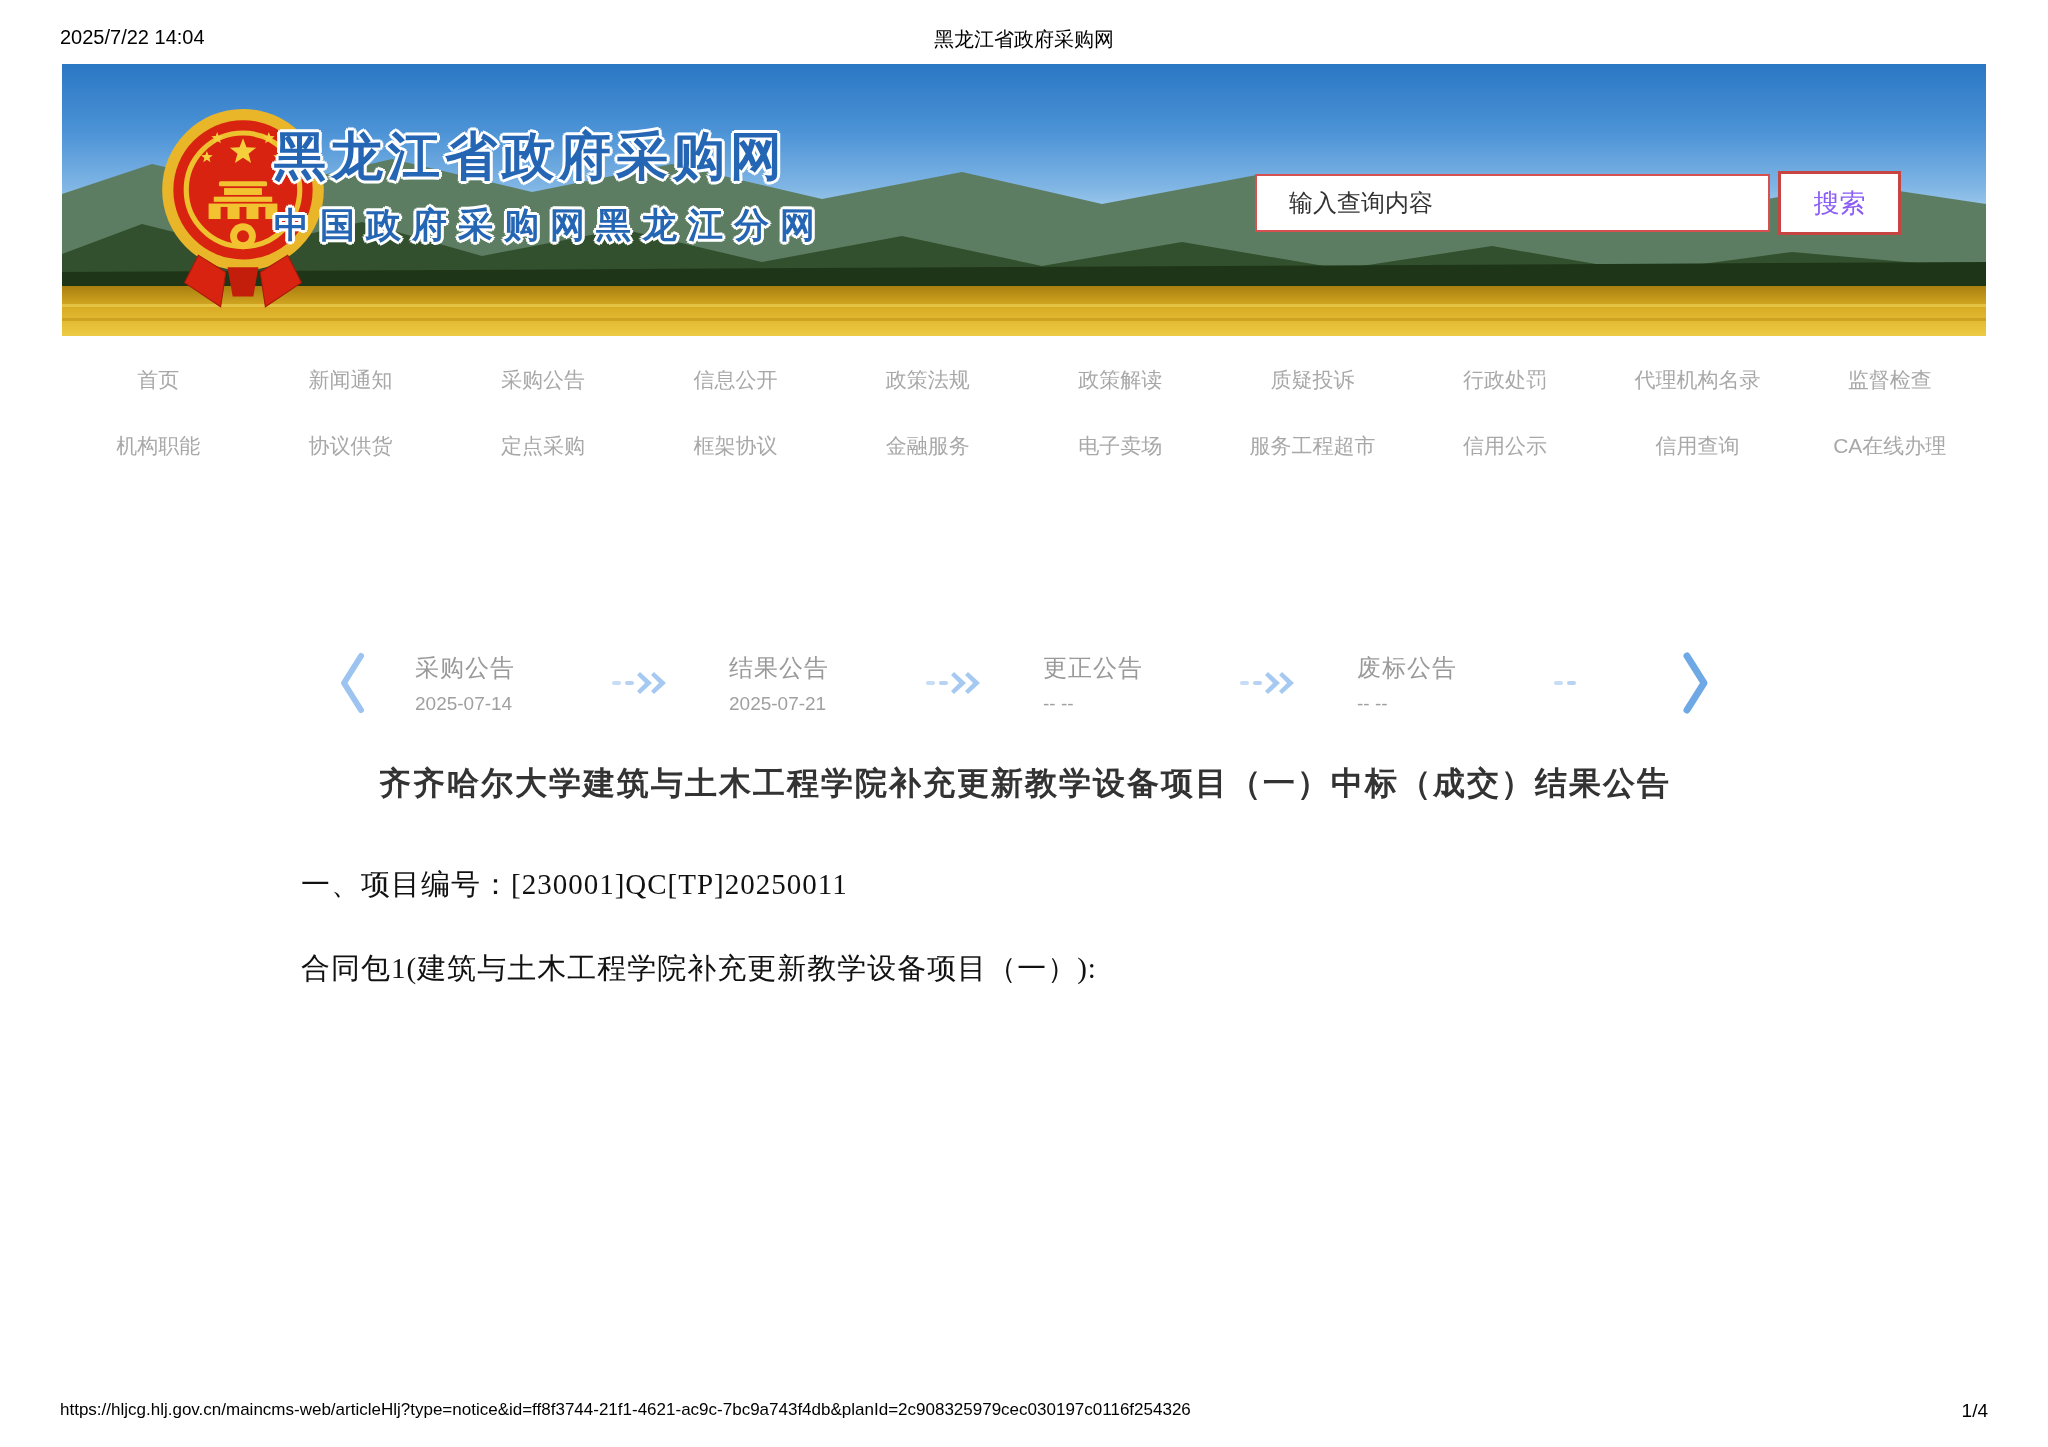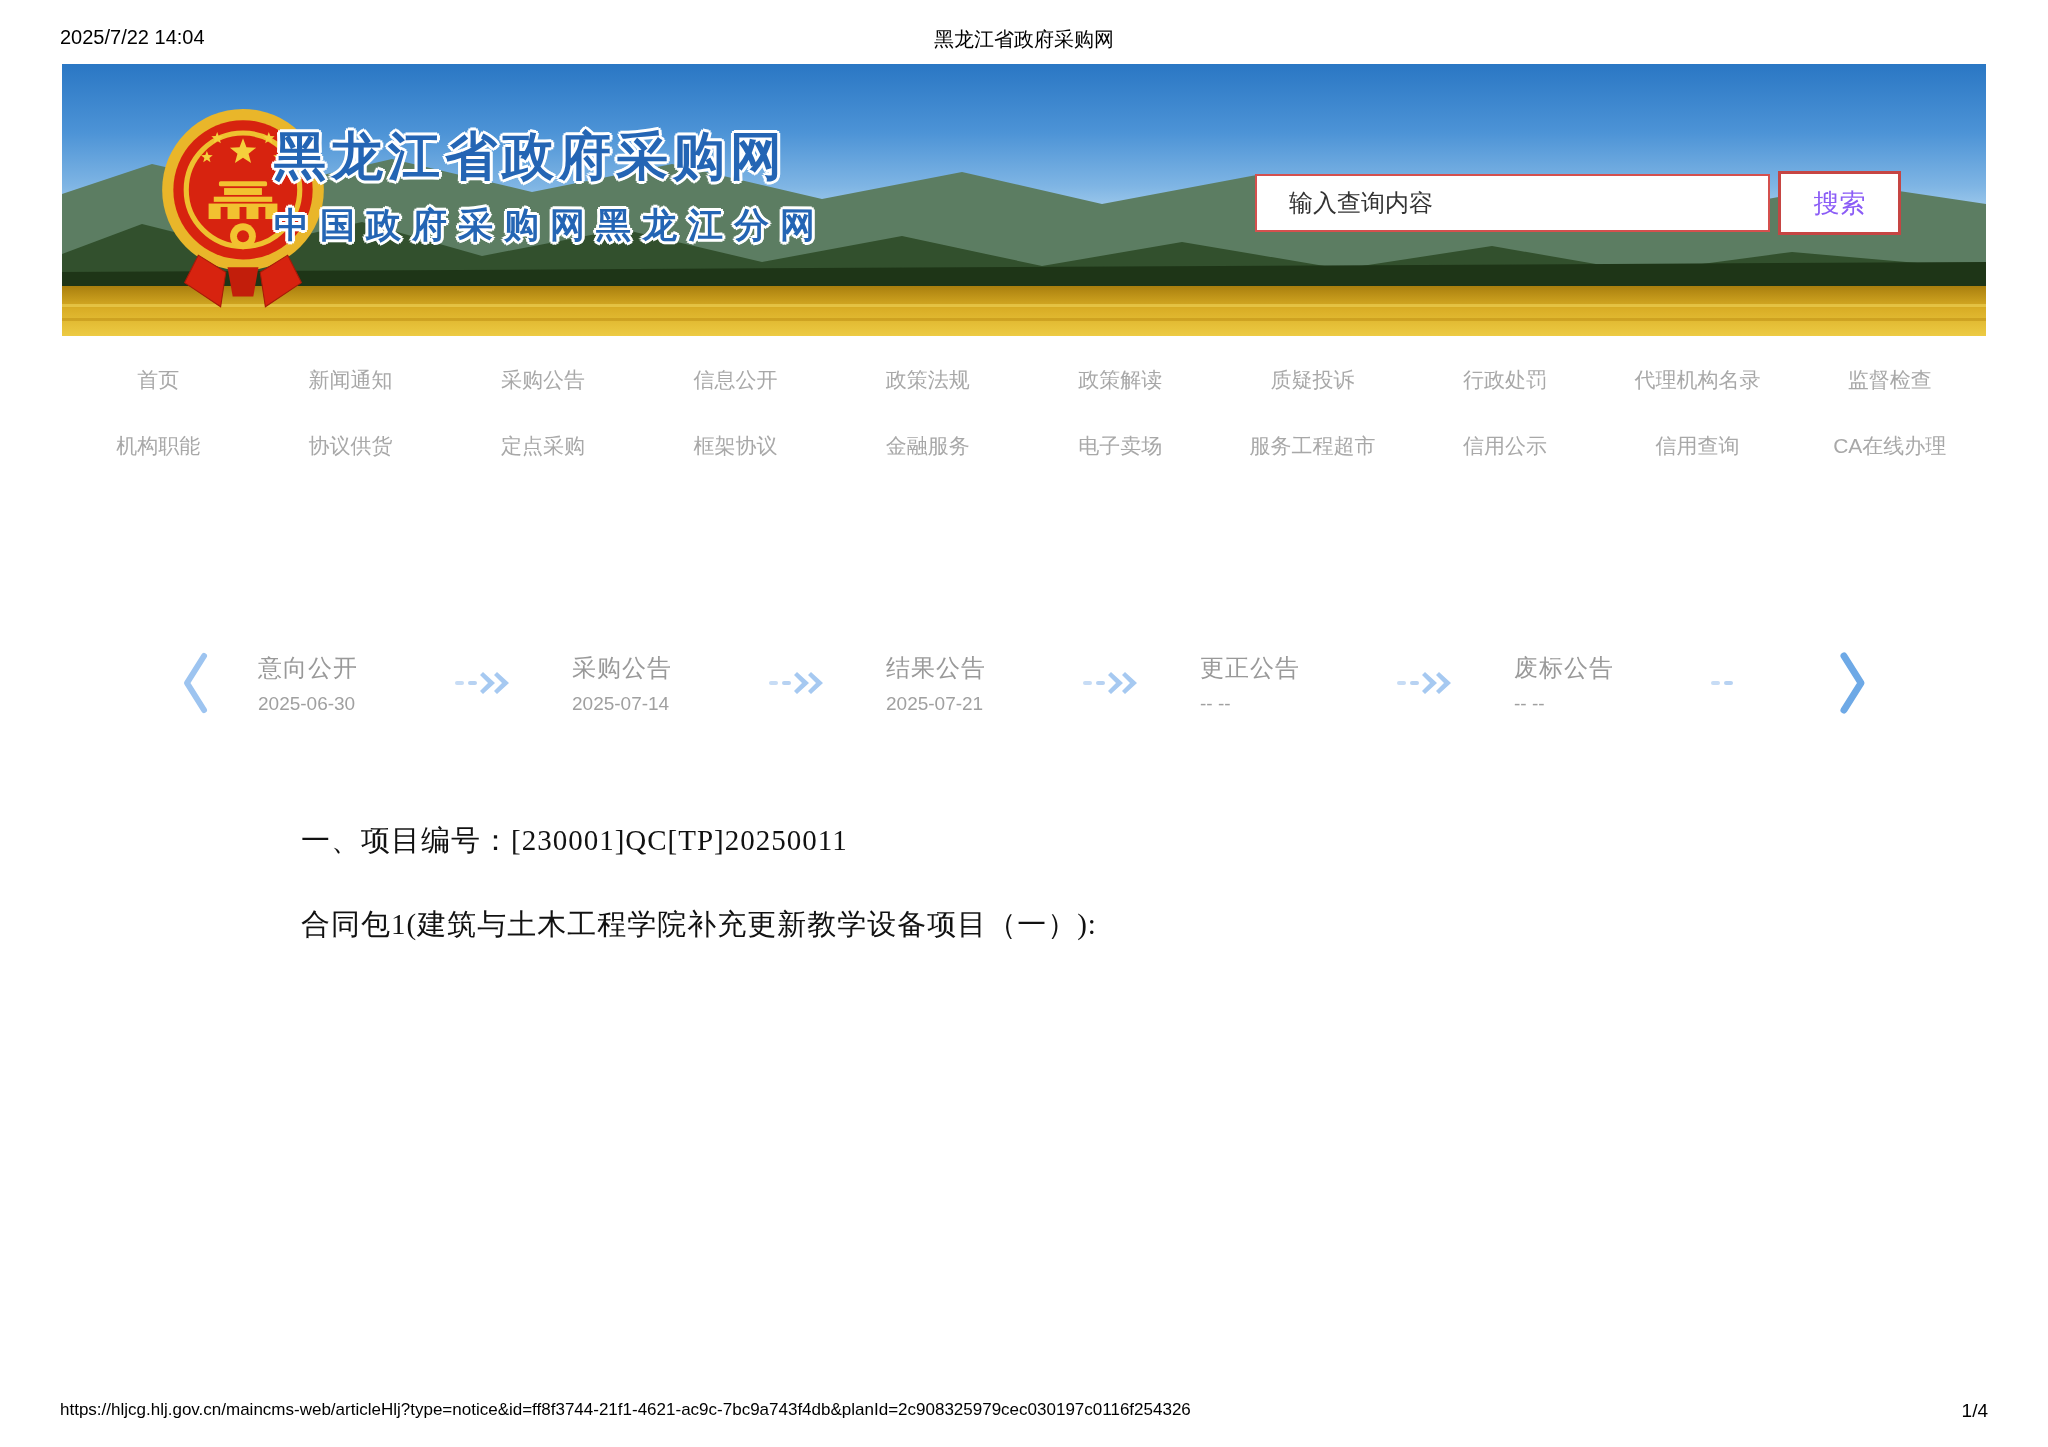--- a/index.html
+++ b/index.html
@@ -172,32 +172,20 @@
       </div>
   </div>
 
   <div class="timeline">
     <svg class="tl-chevron left" width="30" height="64" viewBox="0 0 30 64">
       <polyline points="24,5 7,32 24,59" fill="none" stroke="#9dc4f0" stroke-width="6" stroke-linecap="round" stroke-linejoin="round"></polyline>
     </svg>
 
     <div class="tl-steps">
 
-        <div class="tl-group">
-          <div class="tl-step">
-            <div class="tl-label">意向公开</div>
-            <div class="tl-date">2025-06-30</div>
-          </div>
-          <svg class="tl-arrow" width="64" height="26" viewBox="0 0 64 26">
-            <rect x="2" y="11" width="9" height="4" rx="2" fill="#c7dcf5"></rect>
-            <rect x="15" y="11" width="9" height="4" rx="2" fill="#b7d2f2"></rect>
-            <polygon class="chev" points="30,2 42,13 30,24 27,21 35,13 27,5" fill="#a6c9f1"></polygon>
-            <polygon class="chev" points="44,2 56,13 44,24 41,21 49,13 41,5" fill="#a6c9f1"></polygon>
-          </svg>
-        </div>
 
         <div class="tl-group">
           <div class="tl-step">
             <div class="tl-label">采购公告</div>
             <div class="tl-date">2025-07-14</div>
           </div>
           <svg class="tl-arrow" width="64" height="26" viewBox="0 0 64 26">
             <rect x="2" y="11" width="9" height="4" rx="2" fill="#c7dcf5"></rect>
             <rect x="15" y="11" width="9" height="4" rx="2" fill="#b7d2f2"></rect>
             <polygon class="chev" points="30,2 42,13 30,24 27,21 35,13 27,5" fill="#a6c9f1"></polygon>
@@ -244,20 +232,21 @@
           </svg>
         </div>
       </div>
 
     <svg class="tl-chevron right" width="30" height="64" viewBox="0 0 30 64">
       <polyline points="6,5 23,32 6,59" fill="none" stroke="#6ea9e6" stroke-width="7" stroke-linecap="round" stroke-linejoin="round"></polyline>
     </svg>
   </div>
 
   <div class="article">
+    <h1 class="article-title">齐齐哈尔大学建筑与土木工程学院补充更新教学设备项目（一）中标（成交）结果公告</h1>
     <div class="article-body">
 
     <p>一、项目编号：[230001]QC[TP]20250011</p>
         <p>合同包1(建筑与土木工程学院补充更新教学设备项目（一）):</p>
       </div>
   </div>
 
   <div class="print-footer">
     <span class="pf-url">https://hljcg.hlj.gov.cn/maincms-web/articleHlj?type=notice&amp;id=ff8f3744-21f1-4621-ac9c-7bc9a743f4db&amp;planId=2c908325979cec030197c0116f254326</span>
     <span class="pf-page">1/4</span>

